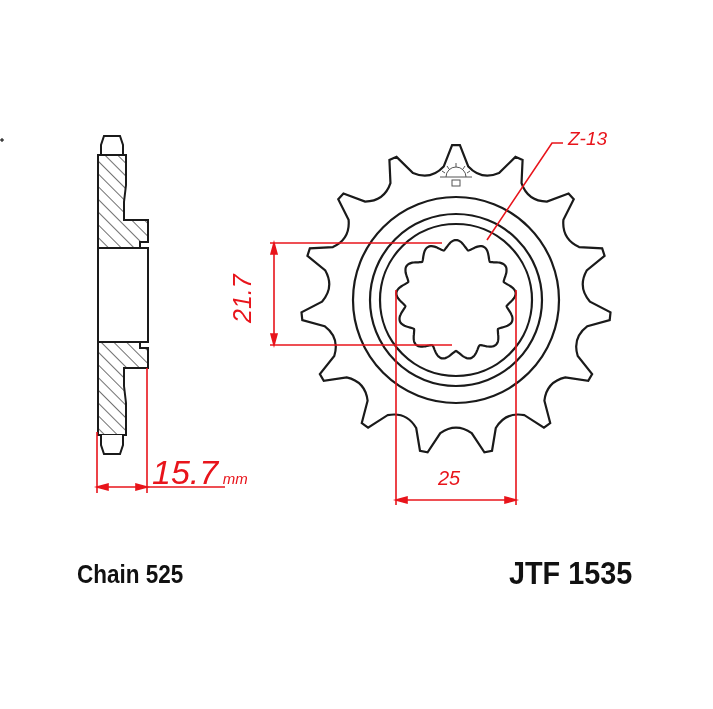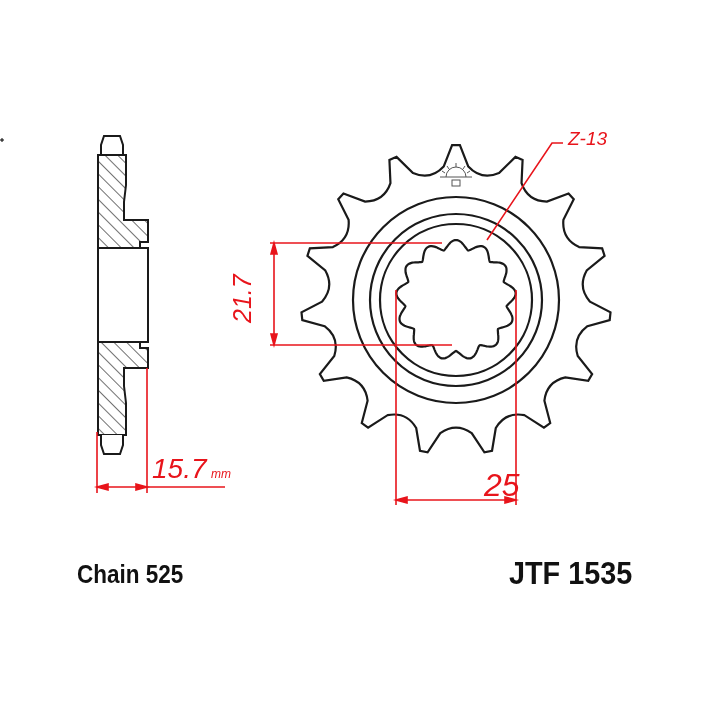--- a/index.html
+++ b/index.html
@@ -82,22 +82,22 @@
 
   <g stroke="#e8141b" stroke-width="1.6" fill="none">
     <polyline points="487,240 552,143 563,143"></polyline>
   </g>
 </svg>
 
 <div class="lbl dim" style="left:568px; top:128px; font-size:19px;">Z-13</div>
 
 <div class="lbl dim" style="left:228px; top:280px; font-size:25px; transform:rotate(-90deg); transform-origin:left top; top:323px;">21.7</div>
 
-<div class="lbl dim" style="left:438px; top:467px; font-size:32px;margin-left:46px;">25</div>
+<div class="lbl dim" style="left:438px; top:467px; font-size:20px;">25</div>
 
 <div class="lbl dim" style="left:152px; top:453px;">
-  <span style="font-size:28px;">15.7</span>
-  <span style="font-size:12px;">mm</span>
+  <span style="font-size:34px;">15.7</span>
+  <span style="font-size:15px;">mm</span>
 </div>
 
 <div class="lbl bottom-label" style="left:77px; top:560px; font-size:25px; transform:scaleX(0.9); transform-origin:left;">Chain 525</div>
 
 <div class="lbl bottom-label" style="left:509px; top:555px; font-size:32px; transform:scaleX(0.9); transform-origin:left;">JTF 1535</div>
 
 </body></html>

